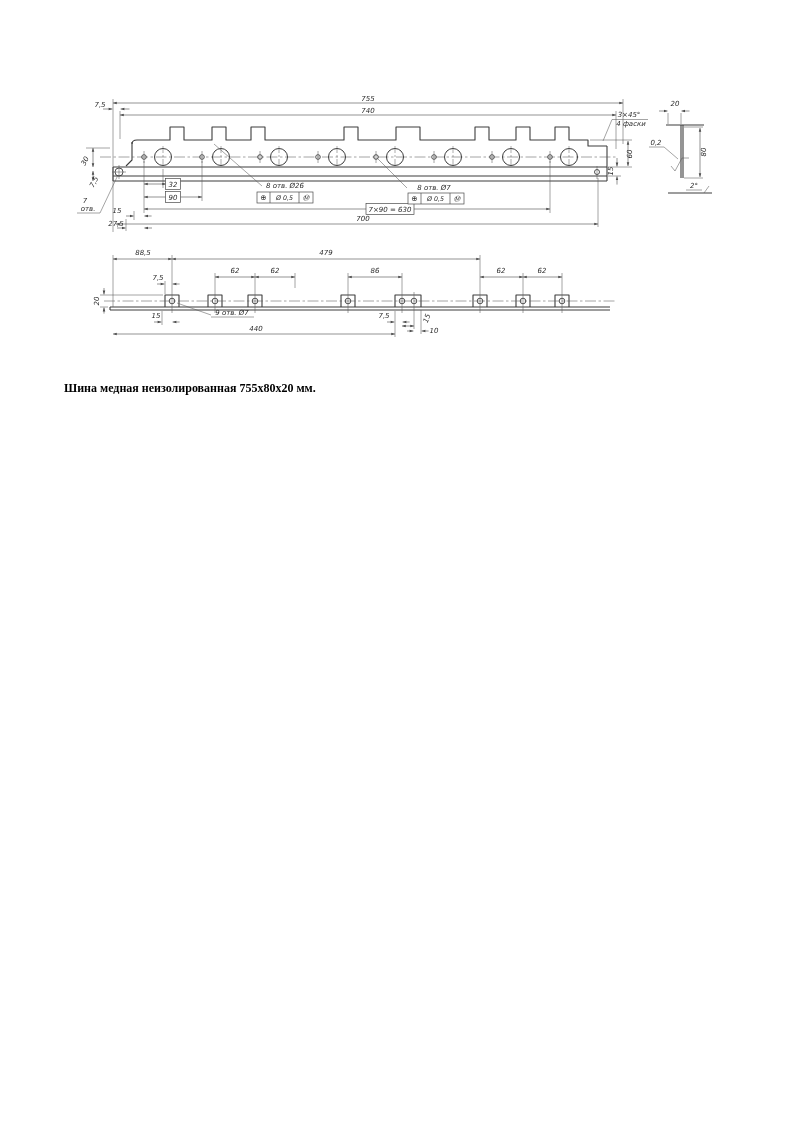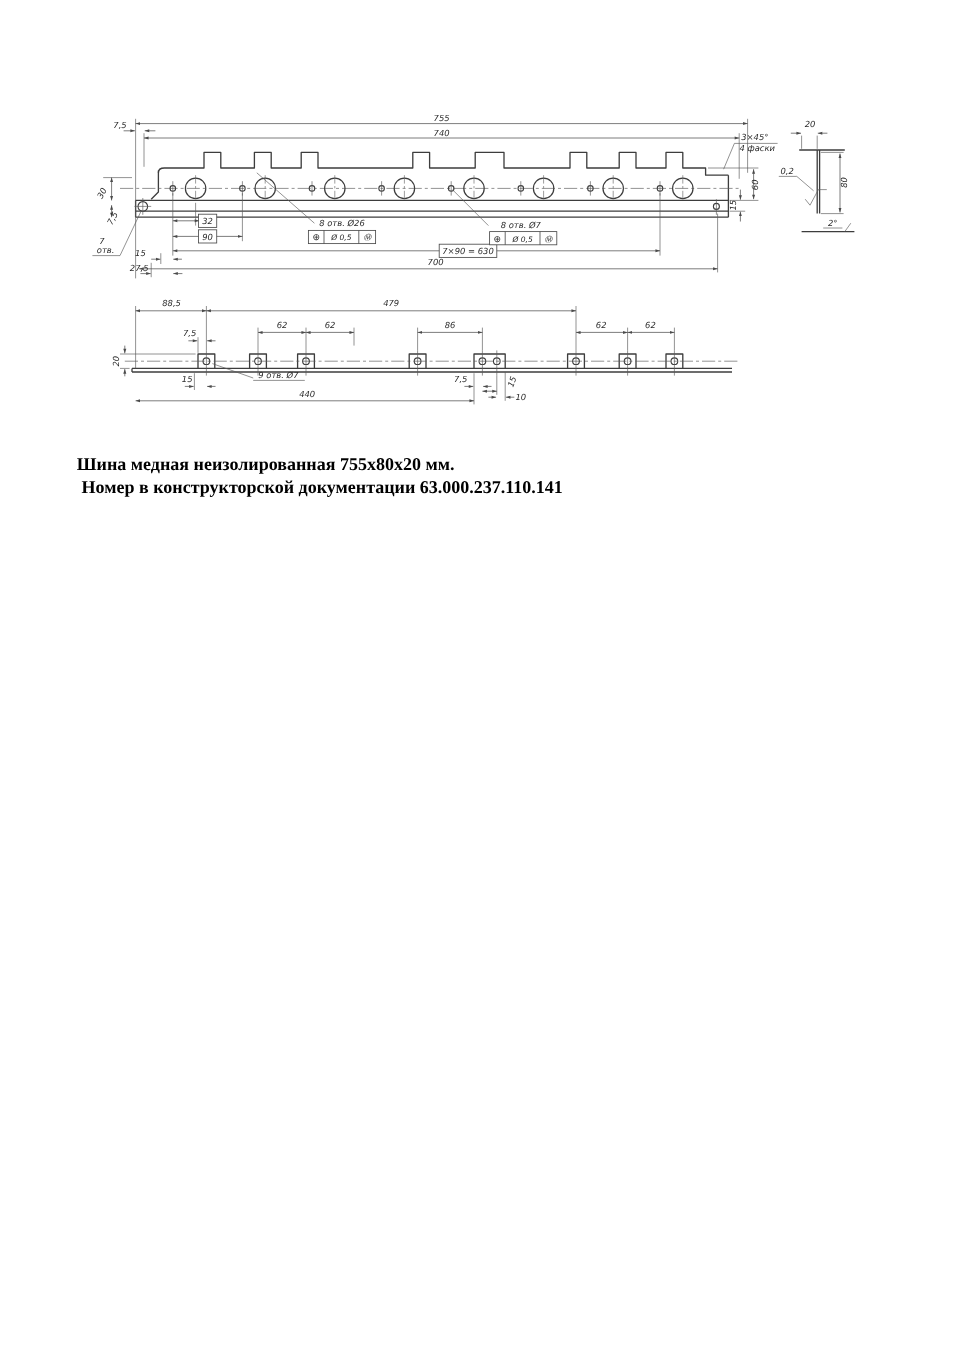--- a/index.html
+++ b/index.html
@@ -22,21 +22,21 @@
     font-family:"DejaVu Sans",sans-serif;font-style:italic;font-size:7px;
     fill:var(--text);text-anchor:middle;
   }
   .fr-text{font-size:6.3px;}
   .fr-sym{font-size:7.5px;}
   .box{fill:#ffffff;stroke:var(--dim);stroke-width:0.7;}
   .frbox{fill:#ffffff;stroke:var(--dim);stroke-width:0.7;}
   #ar path{fill:var(--dim);}
   .title-block{
     position:absolute;left:64px;top:379px;color:var(--title);
-    font-family:"Liberation Serif",serif;font-weight:bold;font-size:15px;line-height:19px;
+    font-family:"Liberation Serif",serif;font-weight:bold;font-size:12px;line-height:19px;
     white-space:nowrap;
   }
   .title-block .l2{padding-left:4px;}
 </style>
 </head>
 <body>
 
 <svg id="drawing-svg" width="794" height="360" viewBox="0 0 794 360" xmlns="http://www.w3.org/2000/svg">
   <defs>
     <marker id="ar" viewBox="0 0 10 8" refX="9.5" refY="4" markerWidth="7" markerHeight="6" orient="auto-start-reverse">
@@ -307,14 +307,13 @@
         <line x1="450" y1="193" x2="450" y2="204" class="frbox"></line>
         <text x="414.5" y="201.3" class="fr-text fr-sym">⊕</text>
         <text x="435.5" y="201.3" class="fr-text">Ø 0,5</text>
         <text x="457" y="201.3" class="fr-text">Ⓜ</text>
       </g>
     </g>
 </svg>
 
 <div class="title-block">
   <div class="l1">Шина медная неизолированная 755х80х20 мм.</div>
-  <div class="l2">Номер в конструкторской документации 63.000.237.110.141</div>
 </div>
 
 </body></html>

